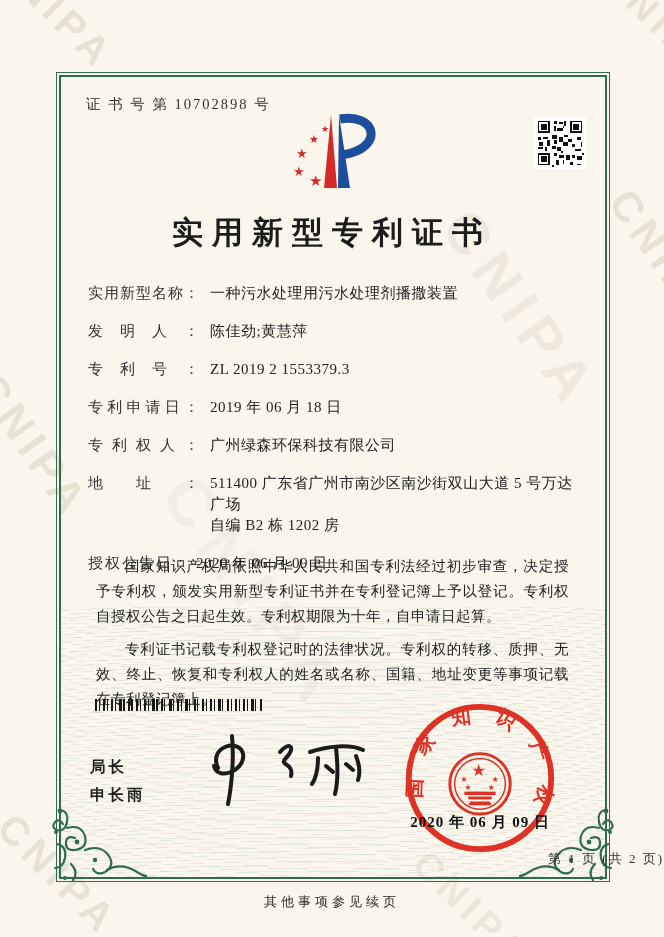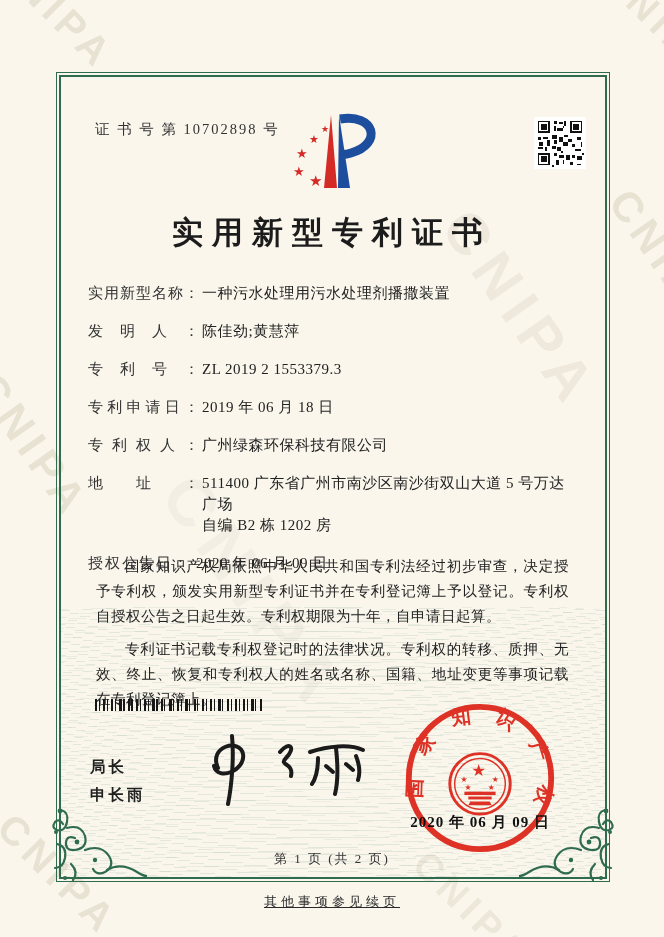--- a/index.html
+++ b/index.html
@@ -41,37 +41,37 @@
       repeating-radial-gradient(ellipse 1400px 600px at 30% 1080px,
         rgba(110,155,130,.10) 0 1px, transparent 1px 11px);
     pointer-events:none;
   }
   .corner-flourish{position:absolute;width:96px;height:84px;pointer-events:none;}
   .fl-left{left:-6px;bottom:-5px;}
   .fl-right{right:-6px;bottom:-5px;transform:scaleX(-1);}
 
   
   .cert-no{
-    position:absolute;left:86px;top:120px;font-size:14.5px;letter-spacing:2px;color:#333;margin-left:9px;
+    position:absolute;left:86px;top:95px;font-size:14.5px;letter-spacing:2px;color:#333;
   }
   .logo{position:absolute;left:283px;top:110px;width:104px;height:84px;}
   .qr{position:absolute;left:534px;top:117px;width:52px;height:52px;background:#fff;}
   .title{
     position:absolute;left:0;top:212px;width:664px;text-align:center;
     font-size:31px;font-weight:bold;letter-spacing:9px;color:#1c1c1c;
   }
 
   
   .fields{position:absolute;left:88px;top:283px;width:486px;font-size:15px;color:#222;}
   .frow{display:flex;margin-bottom:17px;line-height:21px;font-family:Liberation Serif, serif;}
   .lbl{
     display:inline-block;width:112px;flex:0 0 112px;
     text-align:justify;text-align-last:justify;letter-spacing:1px;color:#333;
   }
-  .val{margin-left:2px;white-space:pre-wrap;letter-spacing:.5px;}
+  .val{margin-left:10px;white-space:pre-wrap;letter-spacing:.5px;}
   .grant-row{display:flex;justify-content:space-between;margin-top:2px;}
   .grant-pair{display:flex;line-height:21px;text-align:center;}
   .grant-pair .lbl2{letter-spacing:2px;color:#333;}
   .grant-pair .val{margin-left:6px;}
 
   
   .body-text{
     position:absolute;left:88px;top:546px;width:489px;
     font-size:14.5px;line-height:25px;color:#222;text-align:justify;letter-spacing:.5px;
   }
@@ -87,26 +87,26 @@
       #161616 12px 13px, transparent 13px 16.5px);
   }
   .signer{position:absolute;left:90px;top:753px;font-size:15.5px;color:#1f1f1f;letter-spacing:3px;line-height:28px;font-weight:bold;}
   .signature{position:absolute;left:188px;top:728px;width:185px;height:85px;}
   .seal{position:absolute;left:402px;top:700px;width:156px;height:156px;}
   .seal-date{
     position:absolute;left:398px;top:813px;width:164px;text-align:center;
     font-size:15px;color:#111;letter-spacing:1px;font-weight:bold;
   }
   .page-info{
-    position:absolute;left:0;top:850px;width:664px;text-align:center;
+    position:absolute;left:0;top:850px;width:664px;text-align:right;
     font-size:13px;color:#333;letter-spacing:2px;
   }
   .cont-note{
     position:absolute;left:0;top:893px;width:664px;text-align:center;
-    font-size:13px;color:#2a2a2a;letter-spacing:4px;text-decoration:underline;
+    font-size:13px;color:#2a2a2a;letter-spacing:4px;
   }
 </style>
 </head>
 <body>
 
 <span class="wm wm1">CNIPA</span>
 <span class="wm wm2">CNIPA</span>
 <span class="wm wm3">CNIPA</span>
 <span class="wm wm4">CNIPA</span>
 <span class="wm wm5">CNIPA</span>

